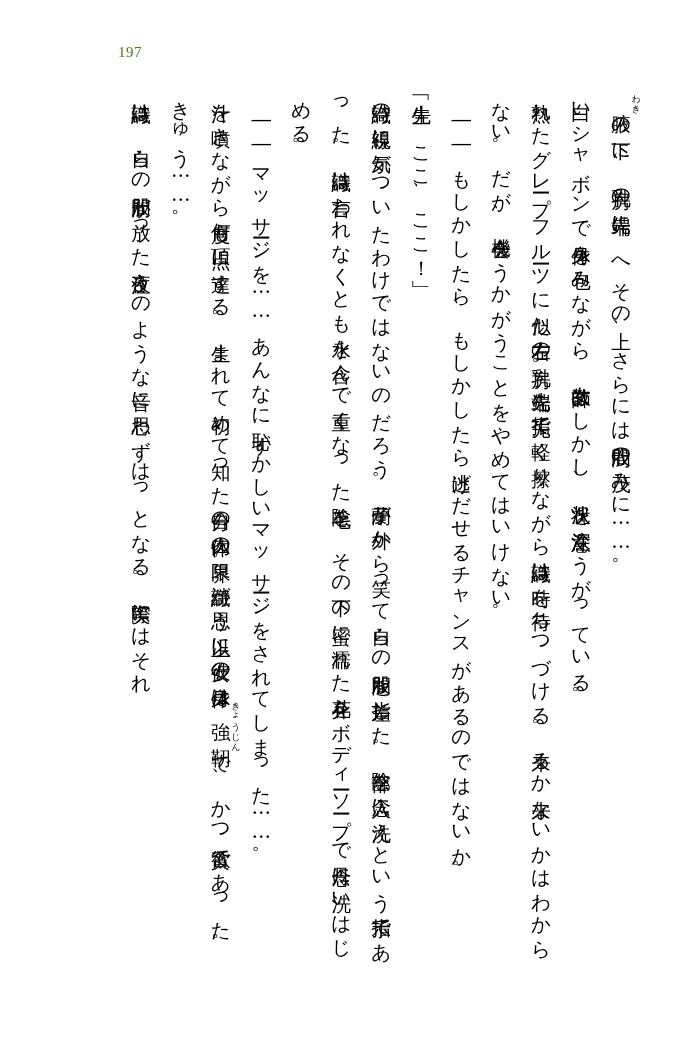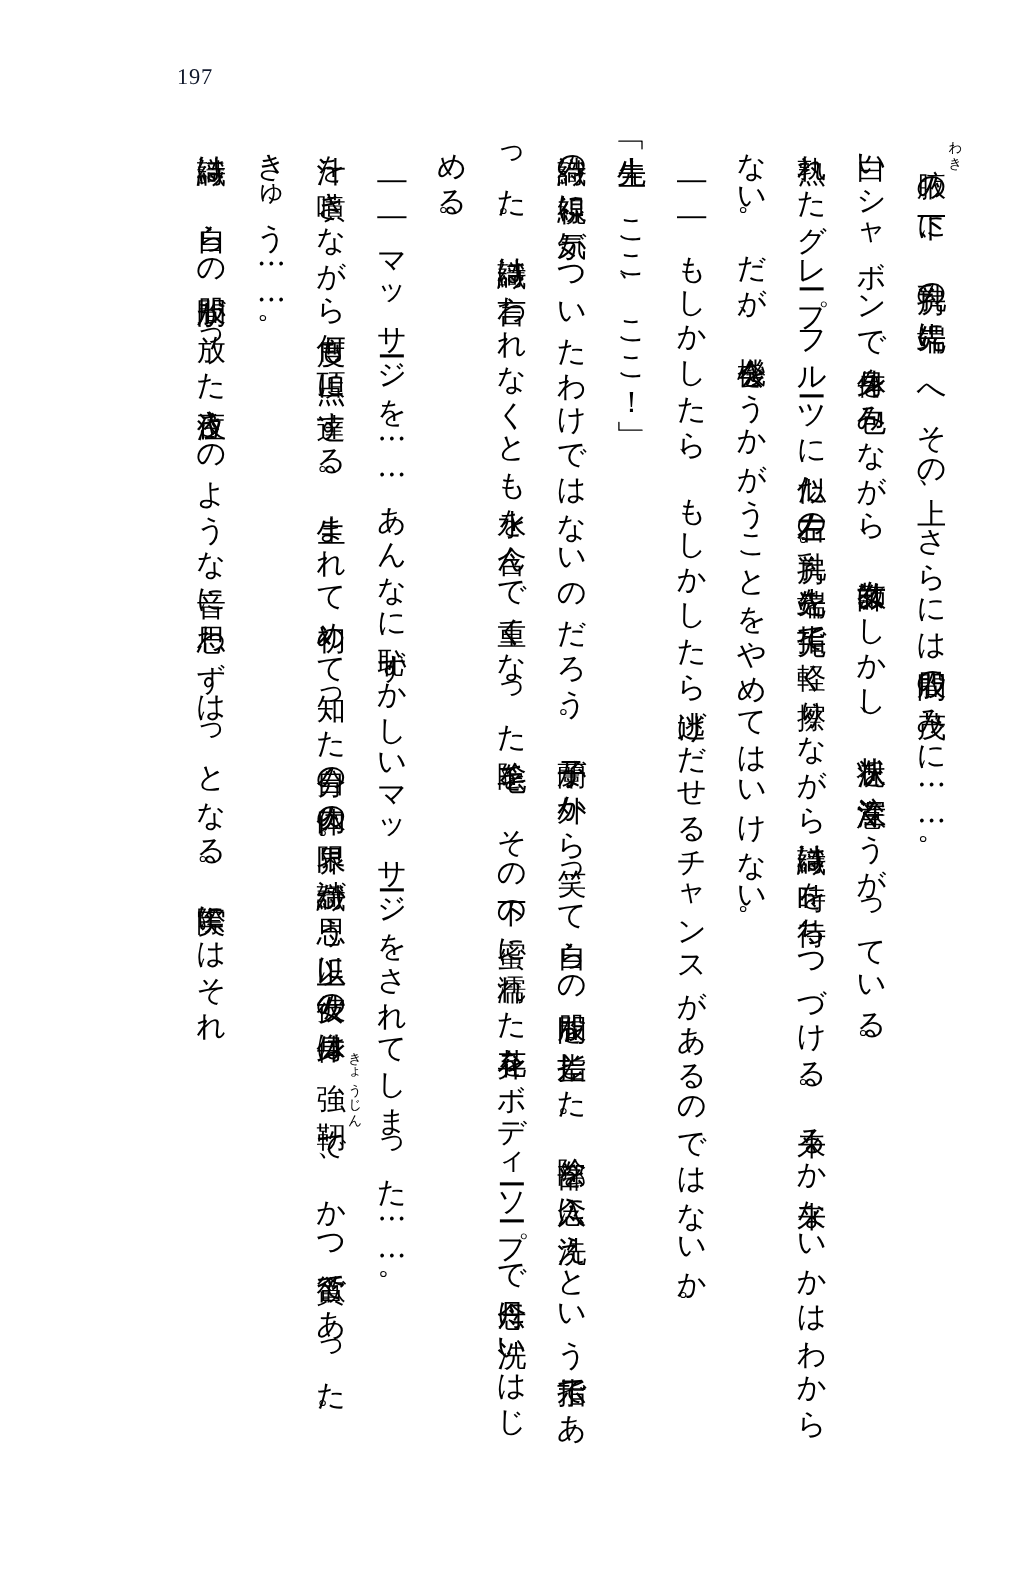--- a/index.html
+++ b/index.html
@@ -25,21 +25,21 @@
     background: #ffffff;
   }
 
   .page-number {
     position: absolute;
     left: 118px;
     top: 44px;
     font-size: 15px;
     letter-spacing: 0.5px;
     font-family: "Liberation Serif", "DejaVu Serif", serif;
-    color: #0f172a;
+    color: #4d7c0f;
   }
 
   
   .body-text {
     position: absolute;
     right: 42px;
     top: 88px;
     width: 560px;
     height: 880px;
     writing-mode: vertical-rl;

